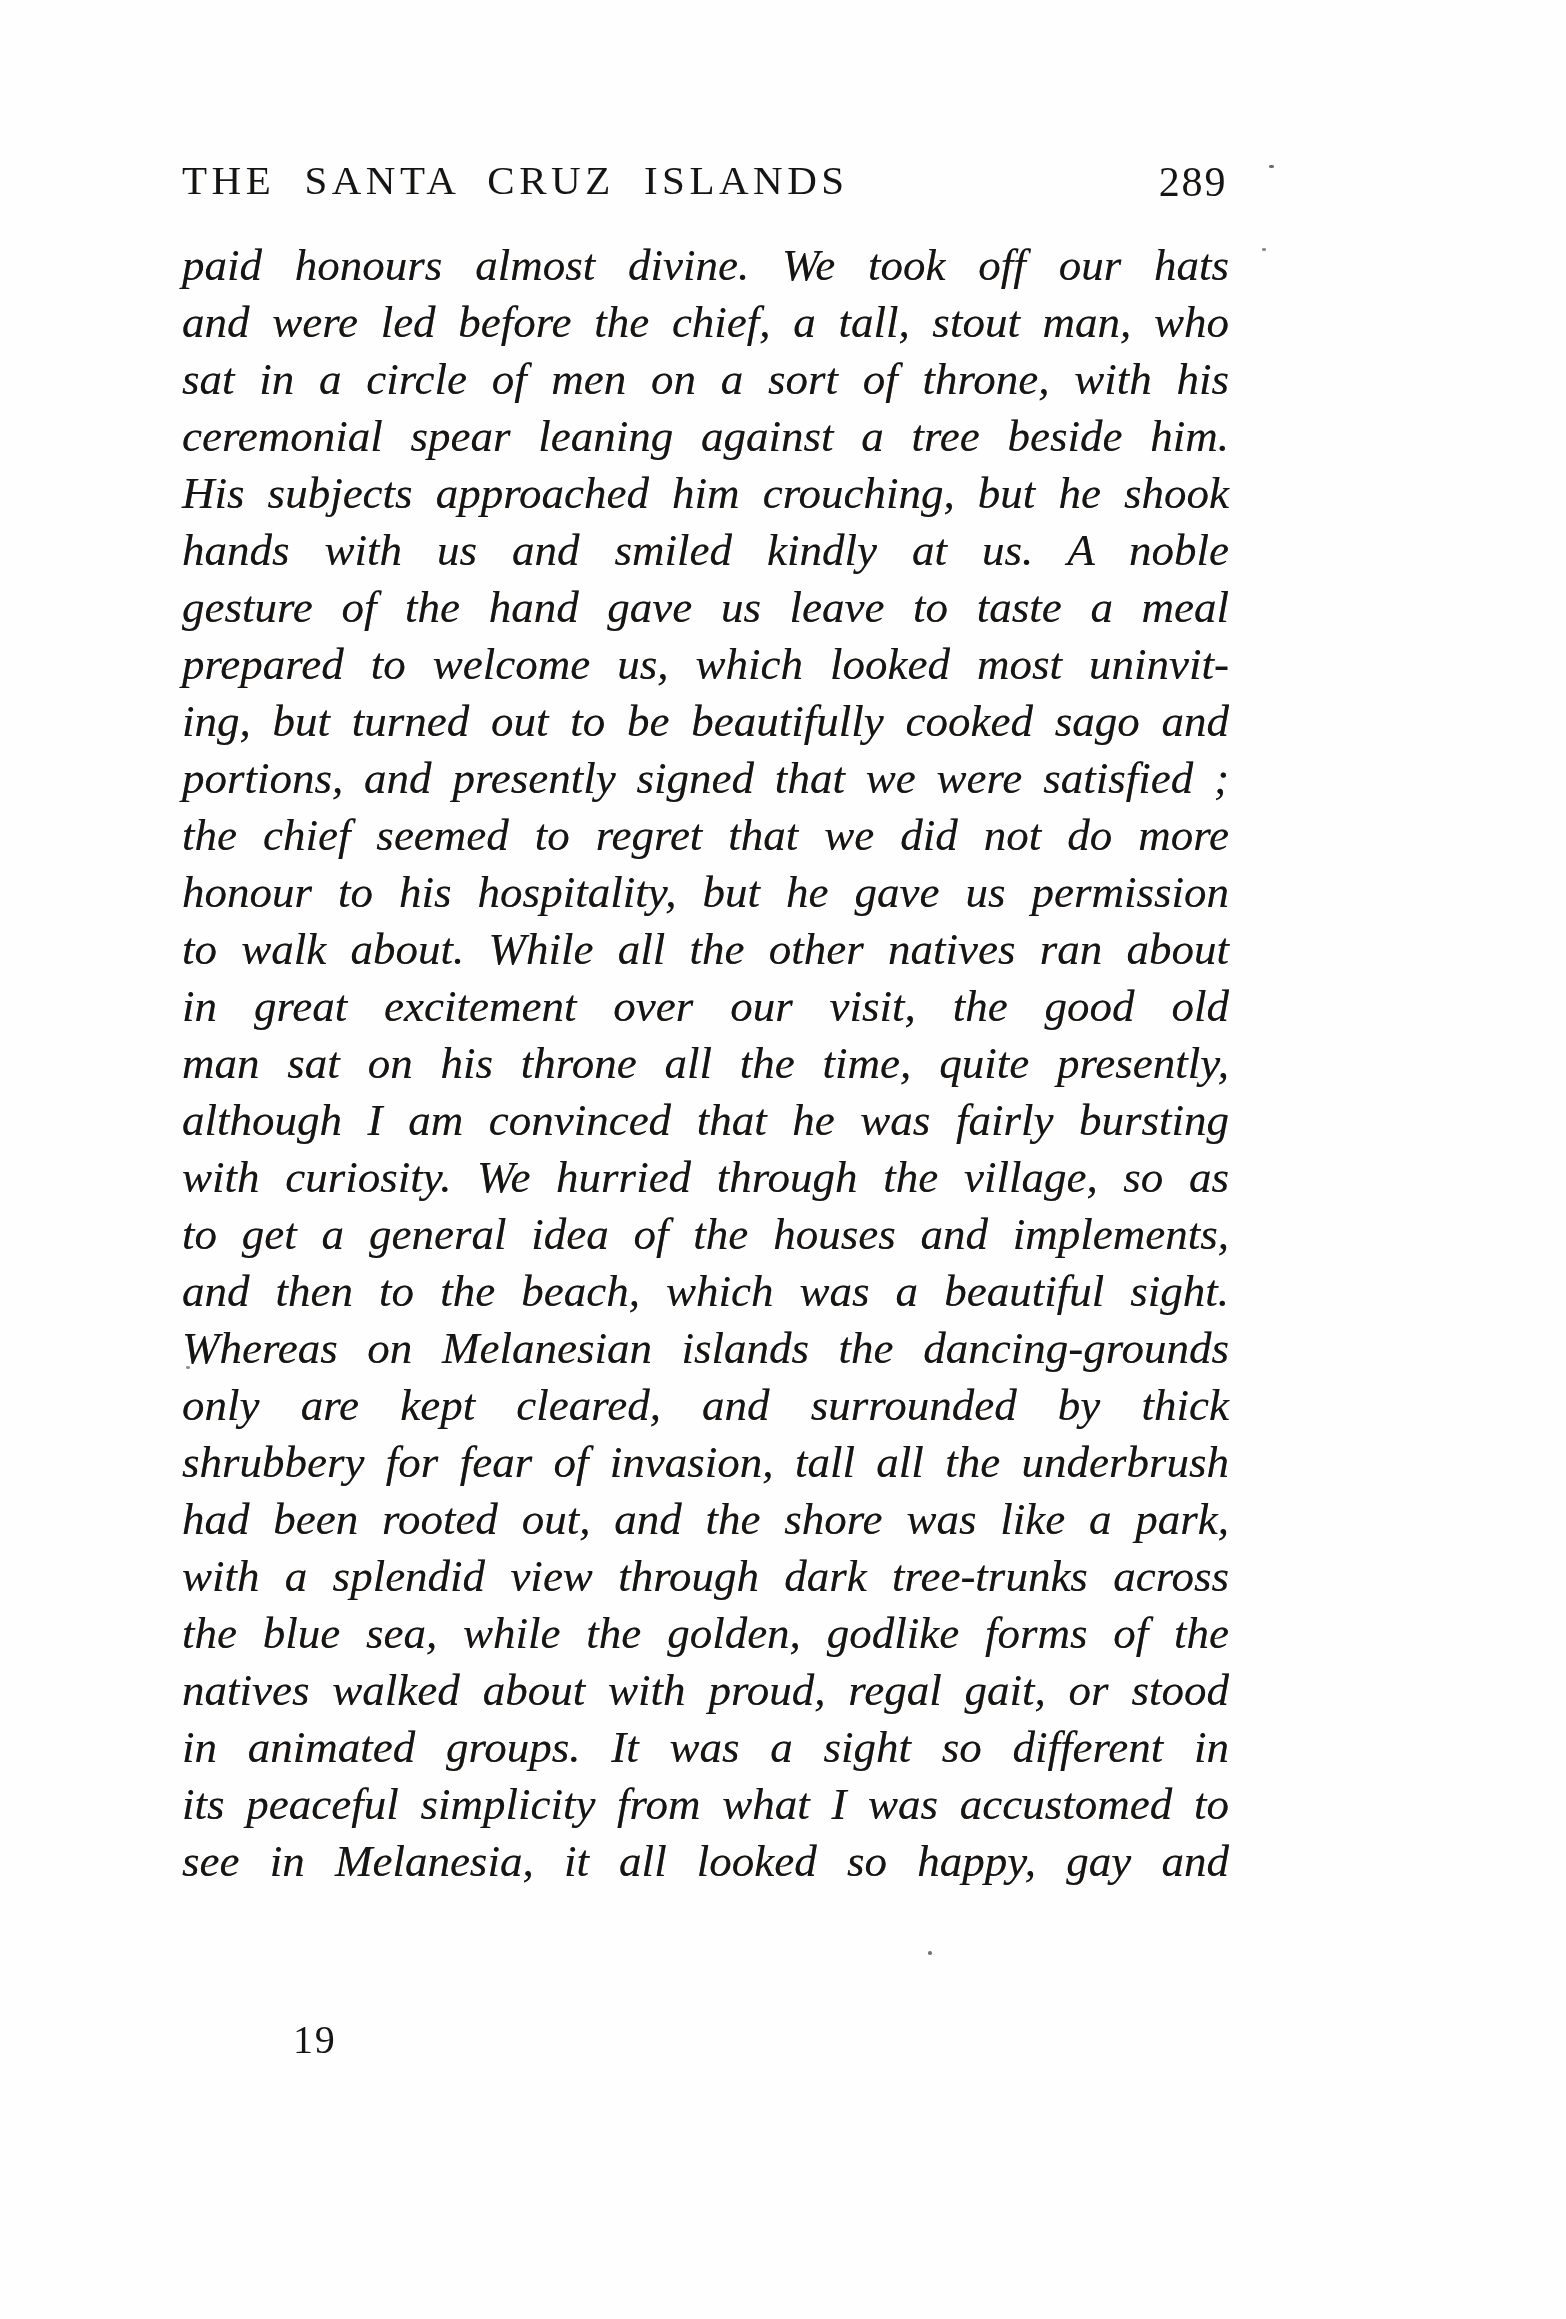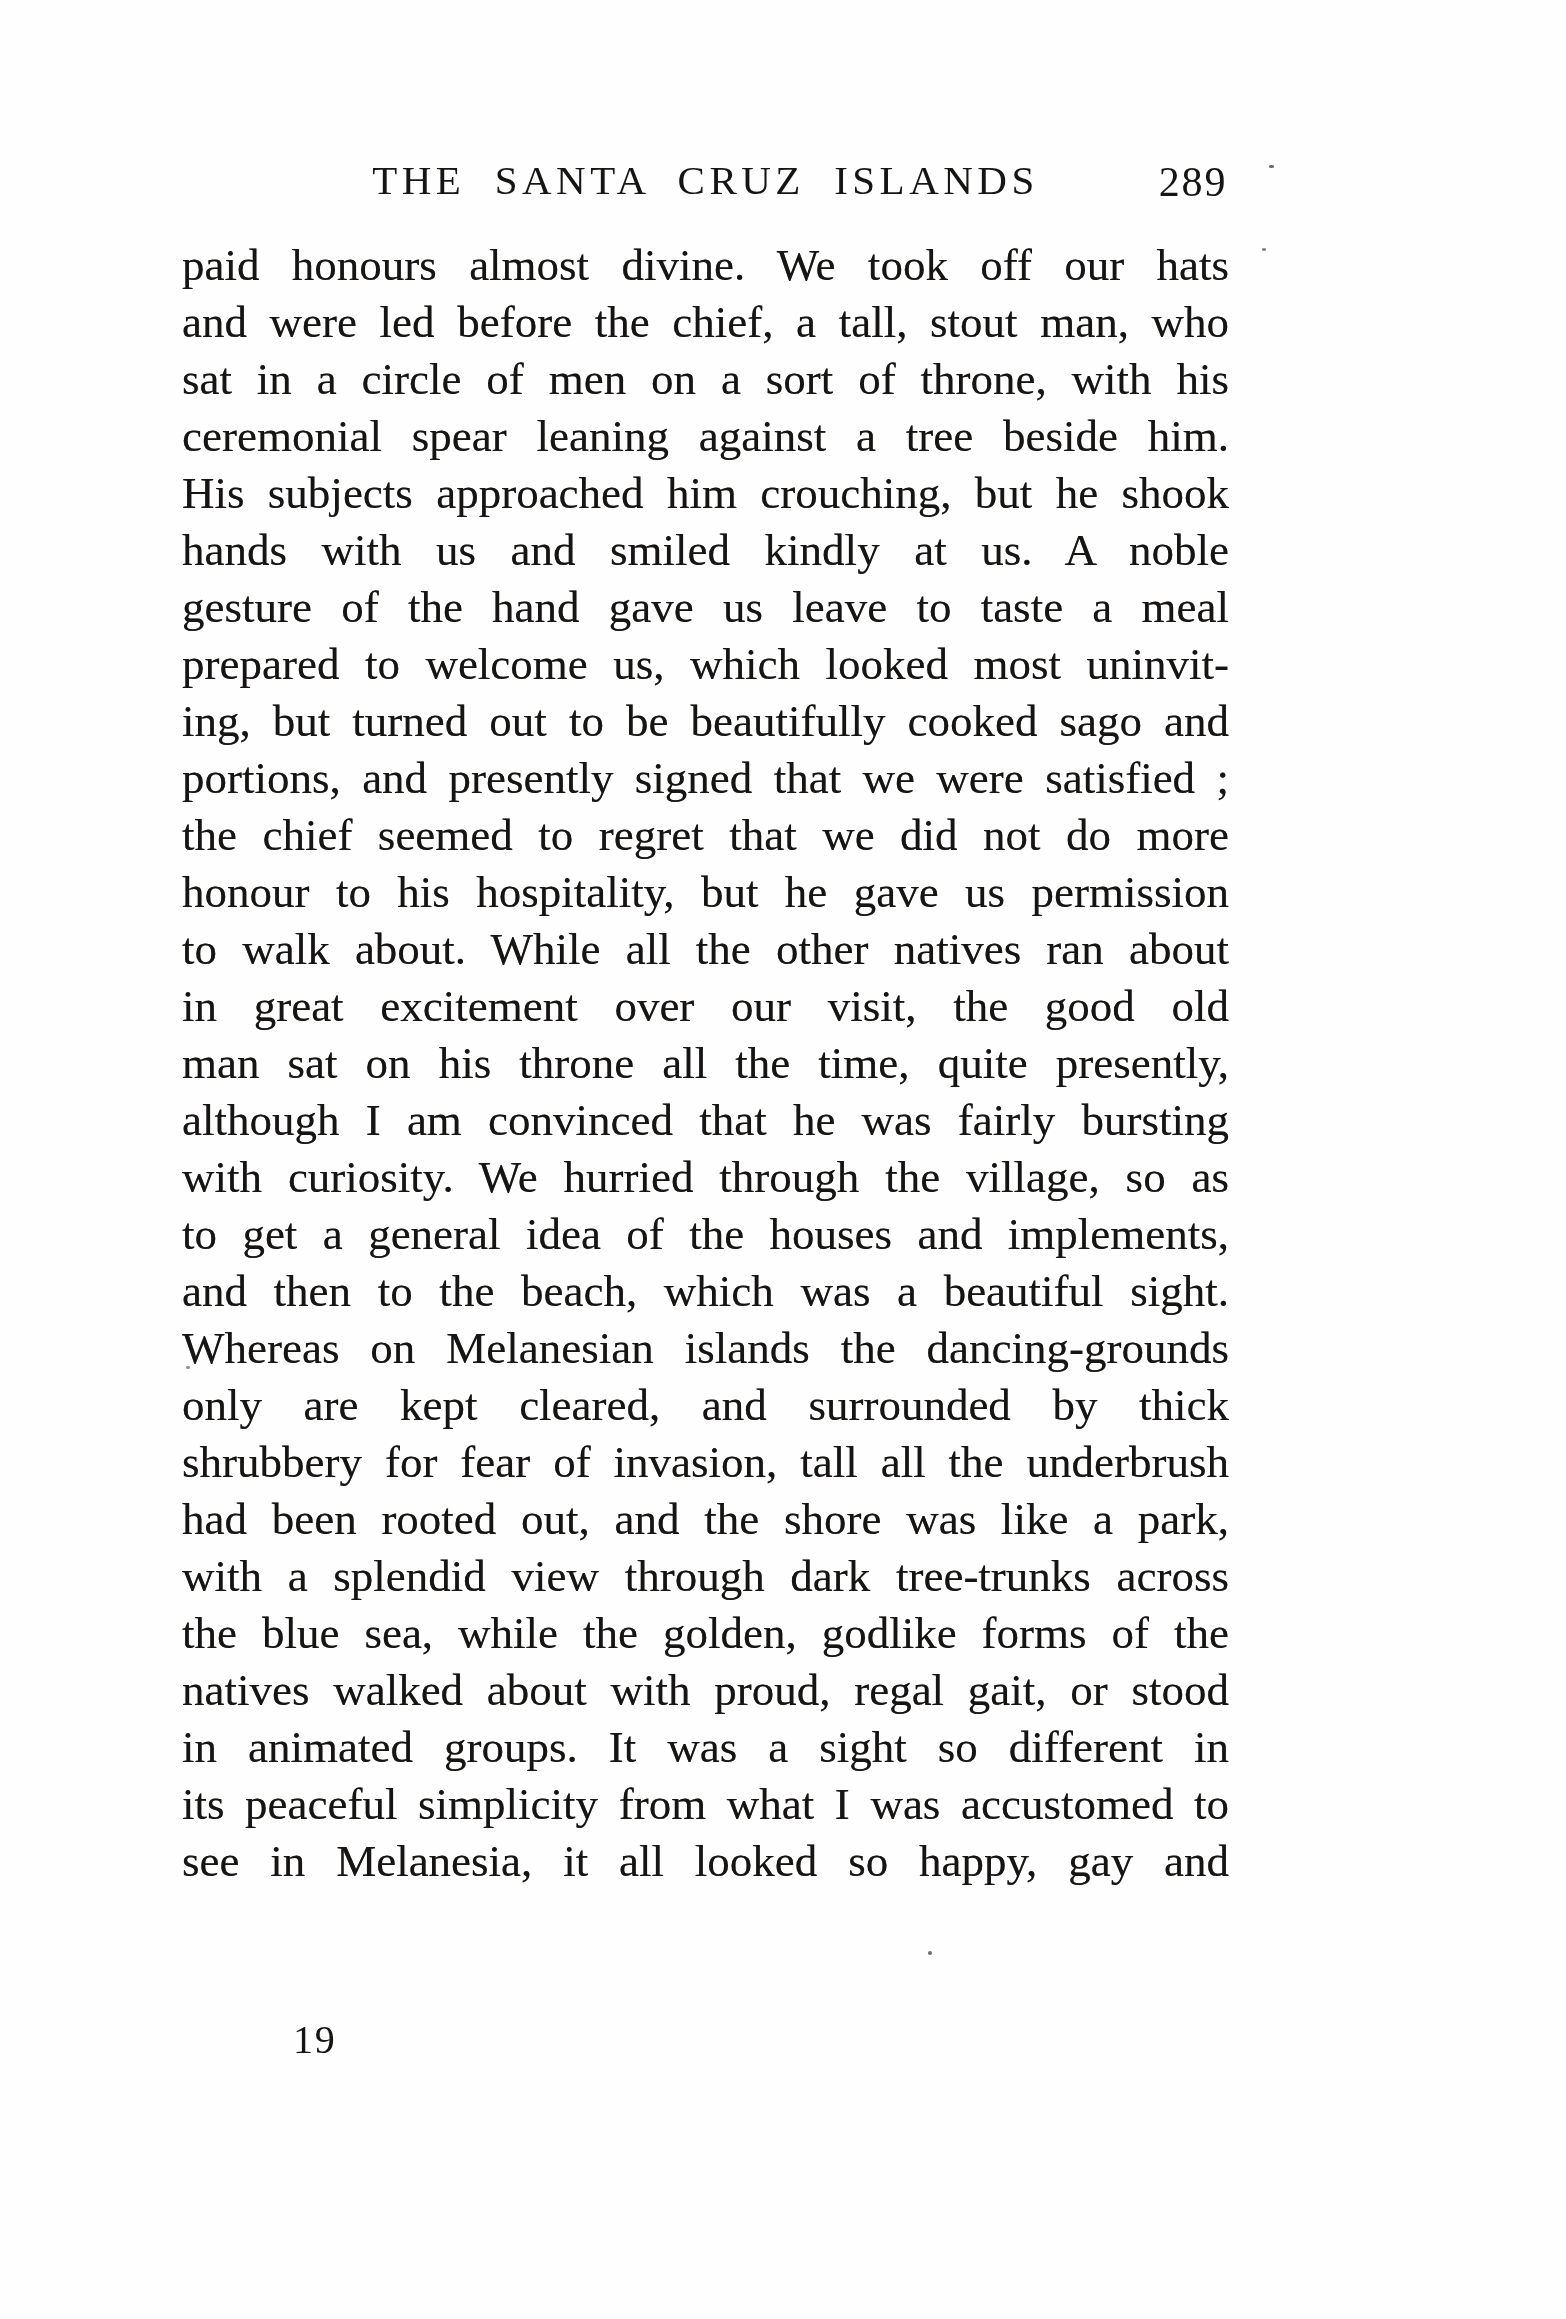--- a/index.html
+++ b/index.html
@@ -24,21 +24,21 @@
   }
   .running-head {
     position: absolute;
     left: 0;
     top: 155px;
     width: 100%;
     height: 55px;
   }
   .running-head .title {
     display: block;
-    text-align: center;
+    text-align: left;
     font-size: 41px;
     line-height: 51px;
     letter-spacing: 4.5px;
     word-spacing: 14.5px;
     white-space: nowrap;
     font-weight: normal;
   }
   .running-head .folio {
     position: absolute;
     right: 1.8px;
@@ -57,20 +57,21 @@
   .bl {
     width: 100%;
     height: 57px;
     line-height: 57px;
     font-size: 45px;
     text-align: justify;
     text-align-last: justify;
     white-space: normal;
     
     text-shadow: 0 0 0.5px rgba(20, 18, 16, 0.55);
+    font-style: italic;
   }
   .signature {
     position: absolute;
     left: 111px;
     top: 2013px;
     font-size: 40px;
     line-height: 53px;
     letter-spacing: 1.8px;
   }
   .speck {

